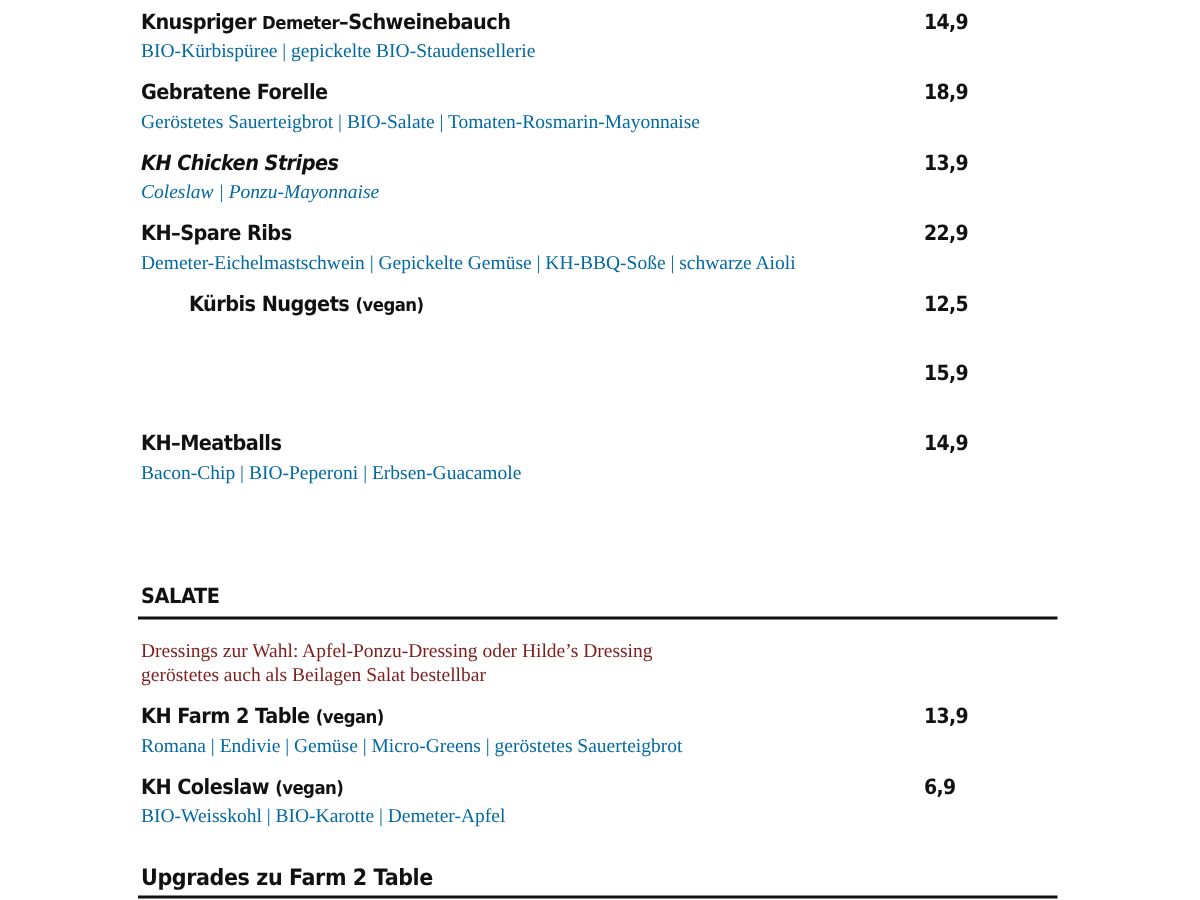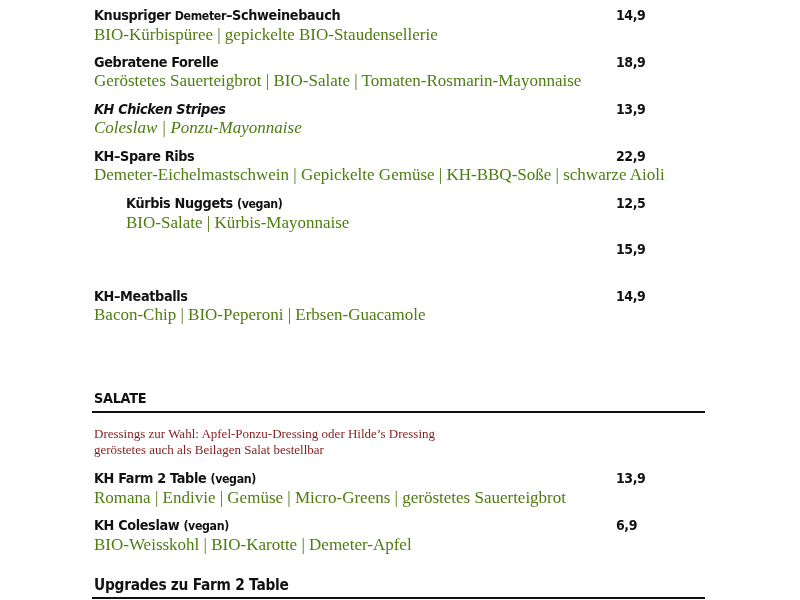--- a/index.html
+++ b/index.html
@@ -31,23 +31,23 @@
       color: #111111;
       white-space: nowrap;
       transform: scaleX(0.92);
       transform-origin: left center;
     }
     .item-name .sub {
       font-size: 12px;
     }
     .item-desc {
       font-family: "Liberation Serif", serif;
-      font-size: 17px;
+      font-size: 13px;
       line-height: 16px;
-      color: #4d7c0f;
+      color: #0369a1;
       margin-top: 2px;
       white-space: nowrap;
     }
     .price {
       position: absolute;
       left: 616px;
       font-family: "DejaVu Sans", sans-serif;
       font-weight: bold;
       font-size: 14px;
       letter-spacing: -0.5px;
@@ -113,21 +113,20 @@
   <div class="price" style="top:101px;">13,9</div>
 
   <div class="item" style="top:148px;">
     <div class="item-name">KH–Spare Ribs</div>
     <div class="item-desc">Demeter-Eichelmastschwein | Gepickelte Gemüse | KH-BBQ-Soße | schwarze Aioli</div>
   </div>
   <div class="price" style="top:148px;">22,9</div>
 
   <div class="item" style="top:195px;margin-left:32px;">
     <div class="item-name"><span>Kürbis Nuggets </span><span class="sub">(vegan)</span></div>
-    <div class="item-desc">BIO-Salate | Kürbis-Mayonnaise</div>
   </div>
   <div class="price" style="top:195px;">12,5</div>
 
   <div class="price" style="top:241px;">15,9</div>
 
   <div class="item" style="top:288px;">
     <div class="item-name">KH–Meatballs</div>
     <div class="item-desc">Bacon-Chip | BIO-Peperoni | Erbsen-Guacamole</div>
   </div>
   <div class="price" style="top:288px;">14,9</div>

